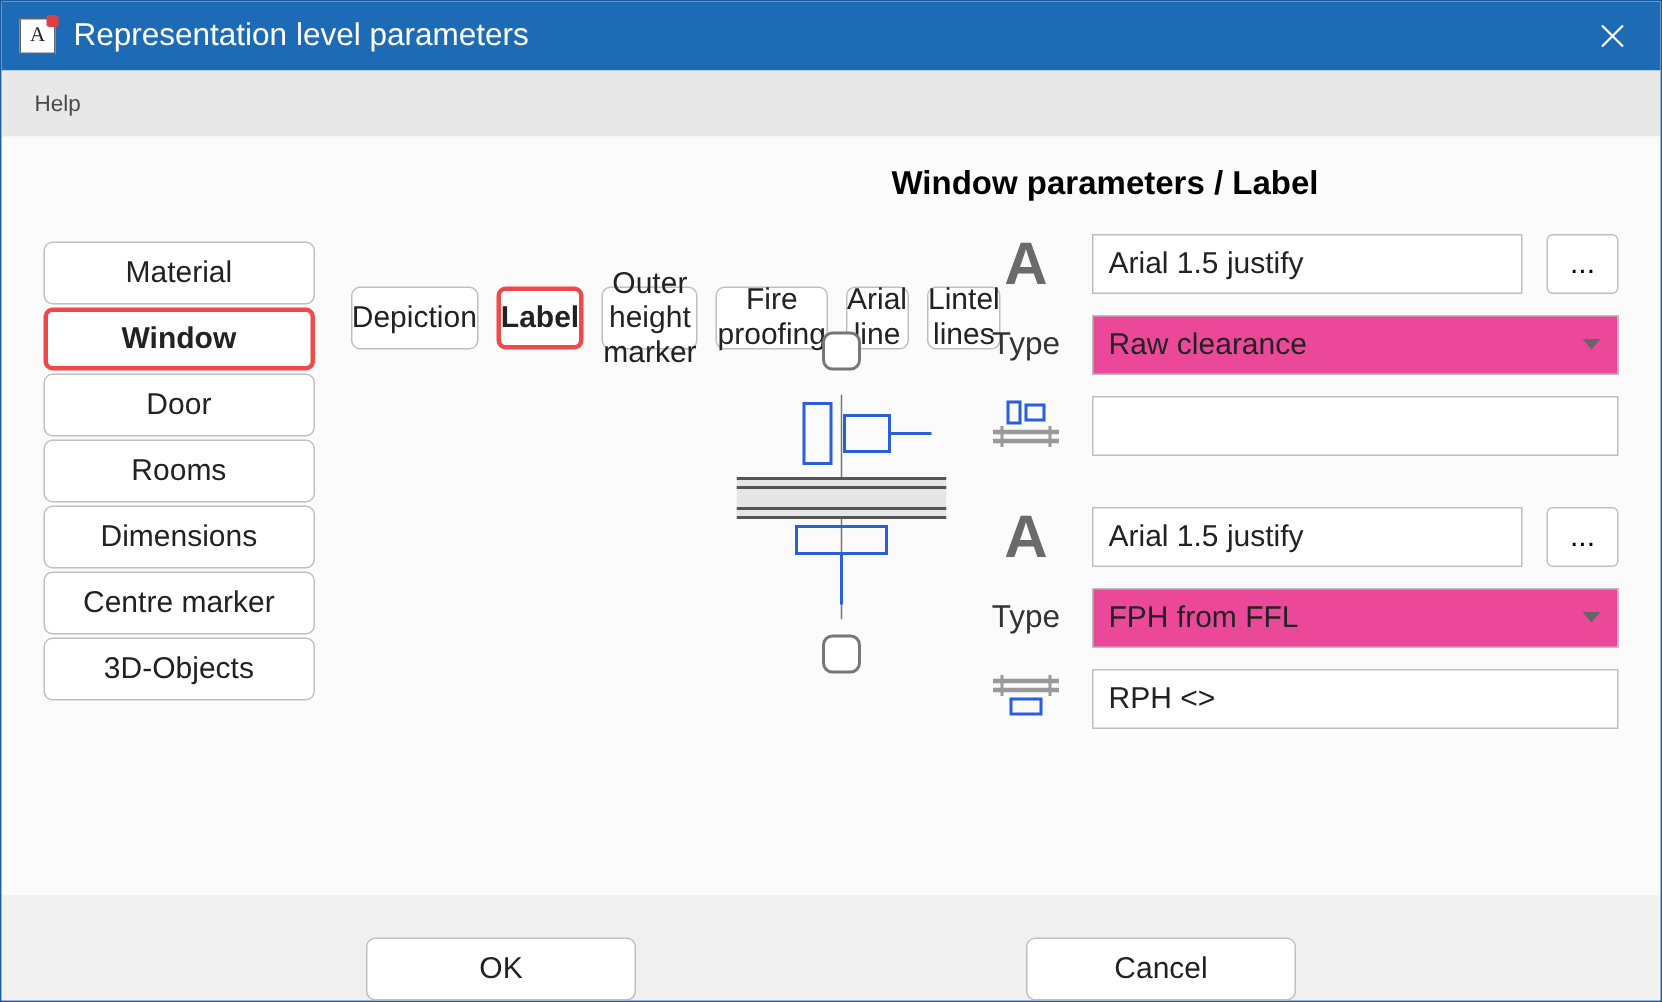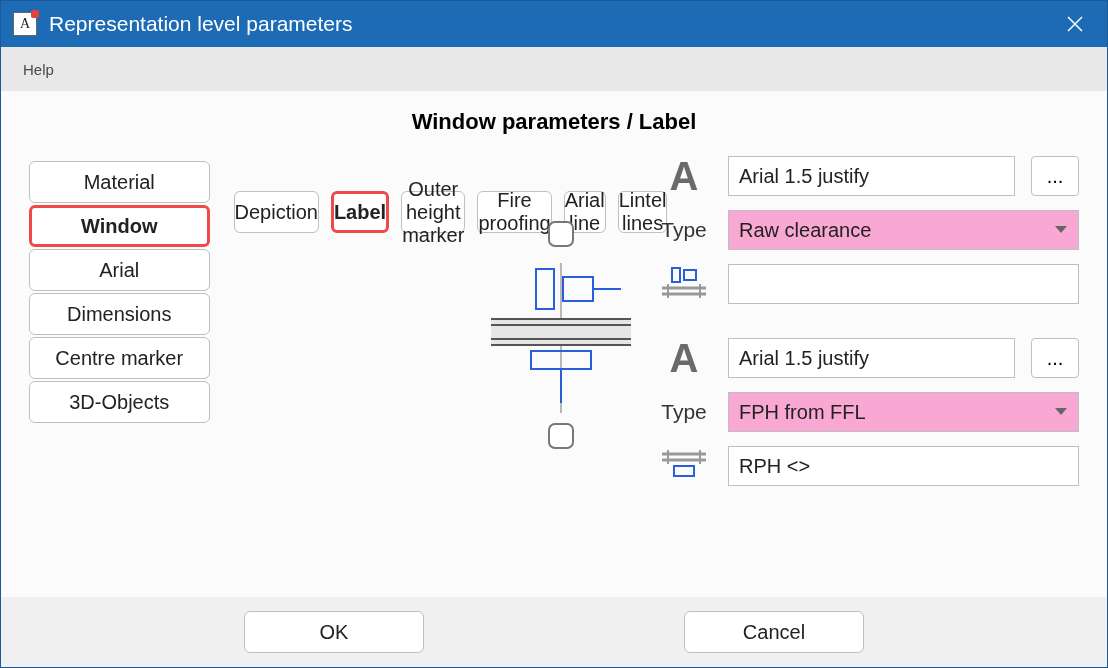--- a/index.html
+++ b/index.html
@@ -11,21 +11,21 @@
 .app-icon::after { content: ""; position: absolute; top: -3px; right: -3px; width: 8px; height: 8px; background: #e04040; border-radius: 2px; }
 .title-text { font-size: 21px; flex: 1; }
 .close-btn { width: 40px; height: 40px; display: flex; align-items: center; justify-content: center; cursor: pointer; }
 .close-btn svg { width: 18px; height: 18px; stroke: #fff; stroke-width: 1.5; }
 
 
 .menubar { height: 44px; background: #e8e8e8; display: flex; align-items: center; padding: 0 22px; color: #4a4a4a; font-size: 15px; }
 
 
 .content { padding: 18px 28px 0 28px; background: #fbfbfb; height: calc(100% - 46px - 44px - 70px); }
-.heading { text-align: center; font-size: 22px; font-weight: bold; margin-bottom: 26px; margin-left: 200px; margin-right: 200px; }
+.heading { text-align: right; font-size: 22px; font-weight: bold; margin-bottom: 26px; margin-left: 200px; margin-right: 200px; }
 
 .columns { display: flex; gap: 24px; }
 
 
 .col-left { width: 190px; display: flex; flex-direction: column; gap: 2px; }
 .col-mid { width: 232px; display: flex; flex-direction: row; gap: 12px; margin-top: 30px; }
 
 .tab-btn { height: 42px; background: #fff; border: 1px solid #bfbfbf; border-radius: 6px; font-size: 20px; color: #222; cursor: pointer; display: flex; align-items: center; justify-content: center; }
 .tab-btn.selected { border: 3px solid #ef4a4a; font-weight: bold; }
 
@@ -34,27 +34,27 @@
 
 
 .col-right { flex: 1; display: flex; flex-direction: column; gap: 12px; margin-top: -6px; }
 .rrow { display: flex; align-items: center; gap: 16px; height: 42px; }
 .ricon { width: 56px; display: flex; align-items: center; justify-content: center; }
 .big-a { font-size: 40px; font-weight: bold; color: #6a6a6a; font-family: Arial, sans-serif; }
 .type-lbl { font-size: 21px; color: #333; }
 .text-input { flex: 1; height: 40px; border: 1px solid #bfbfbf; background: #fff; font-size: 20px; padding: 0 10px; color: #222; }
 .ell-btn { width: 48px; height: 40px; border: 1px solid #bfbfbf; background: #fff; border-radius: 4px; font-size: 20px; cursor: pointer; display: flex; align-items: center; justify-content: center; }
 .select-wrap { flex: 1; position: relative; }
-.select-wrap select { width: 100%; height: 40px; border: 1px solid #bfbfbf; background: #f9a8d4; font-size: 20px; padding: 0 10px; color: #222; appearance: none; }
+.select-wrap select { width: 100%; height: 40px; border: 1px solid #bfbfbf; background: #ec4899; font-size: 20px; padding: 0 10px; color: #222; appearance: none; }
 .select-wrap::after { content: ""; position: absolute; right: 12px; top: 16px; width: 0; height: 0; border-left: 6px solid transparent; border-right: 6px solid transparent; border-top: 7px solid #666; pointer-events: none; }
 
 .checkbox-sq { width: 26px; height: 26px; border: 2px solid #777; border-radius: 7px; background: #fff; cursor: pointer; }
 
 
-.footer { height: 70px; display: flex; align-items: center; justify-content: center; gap: 260px; background: #f0f0f0; }
+.footer { height: 70px; display: flex; align-items: flex-end; justify-content: center; gap: 260px; background: #f0f0f0; }
 .foot-btn { width: 180px; height: 42px; background: #fff; border: 1px solid #bfbfbf; border-radius: 6px; font-size: 20px; color: #222; cursor: pointer; }
 </style>
 </head>
 <body>
 
 <div class="titlebar">
   <div class="app-icon">A</div>
   <div class="title-text">Representation level parameters</div>
   <div class="close-btn">
     <svg viewBox="0 0 18 18">
@@ -68,21 +68,22 @@
   <span>Help</span>
 </div>
 
 <div class="content">
   <div class="heading">Window parameters / Label</div>
   <div class="columns">
 
     <div class="col-left">
       <button class="tab-btn">Material</button>
       <button class="tab-btn selected">Window</button>
-      <button class="tab-btn">Arial</button>
+      <button class="tab-btn">Door</button>
+      <button class="tab-btn">Rooms</button>
       <button class="tab-btn">Dimensions</button>
       <button class="tab-btn">Centre marker</button>
       <button class="tab-btn">3D-Objects</button>
     </div>
 
     <div class="col-mid">
       <button class="tab-btn">Depiction</button>
       <button class="tab-btn selected">Label</button>
       <button class="tab-btn">Outer height marker</button>
       <button class="tab-btn">Fire proofing</button>

